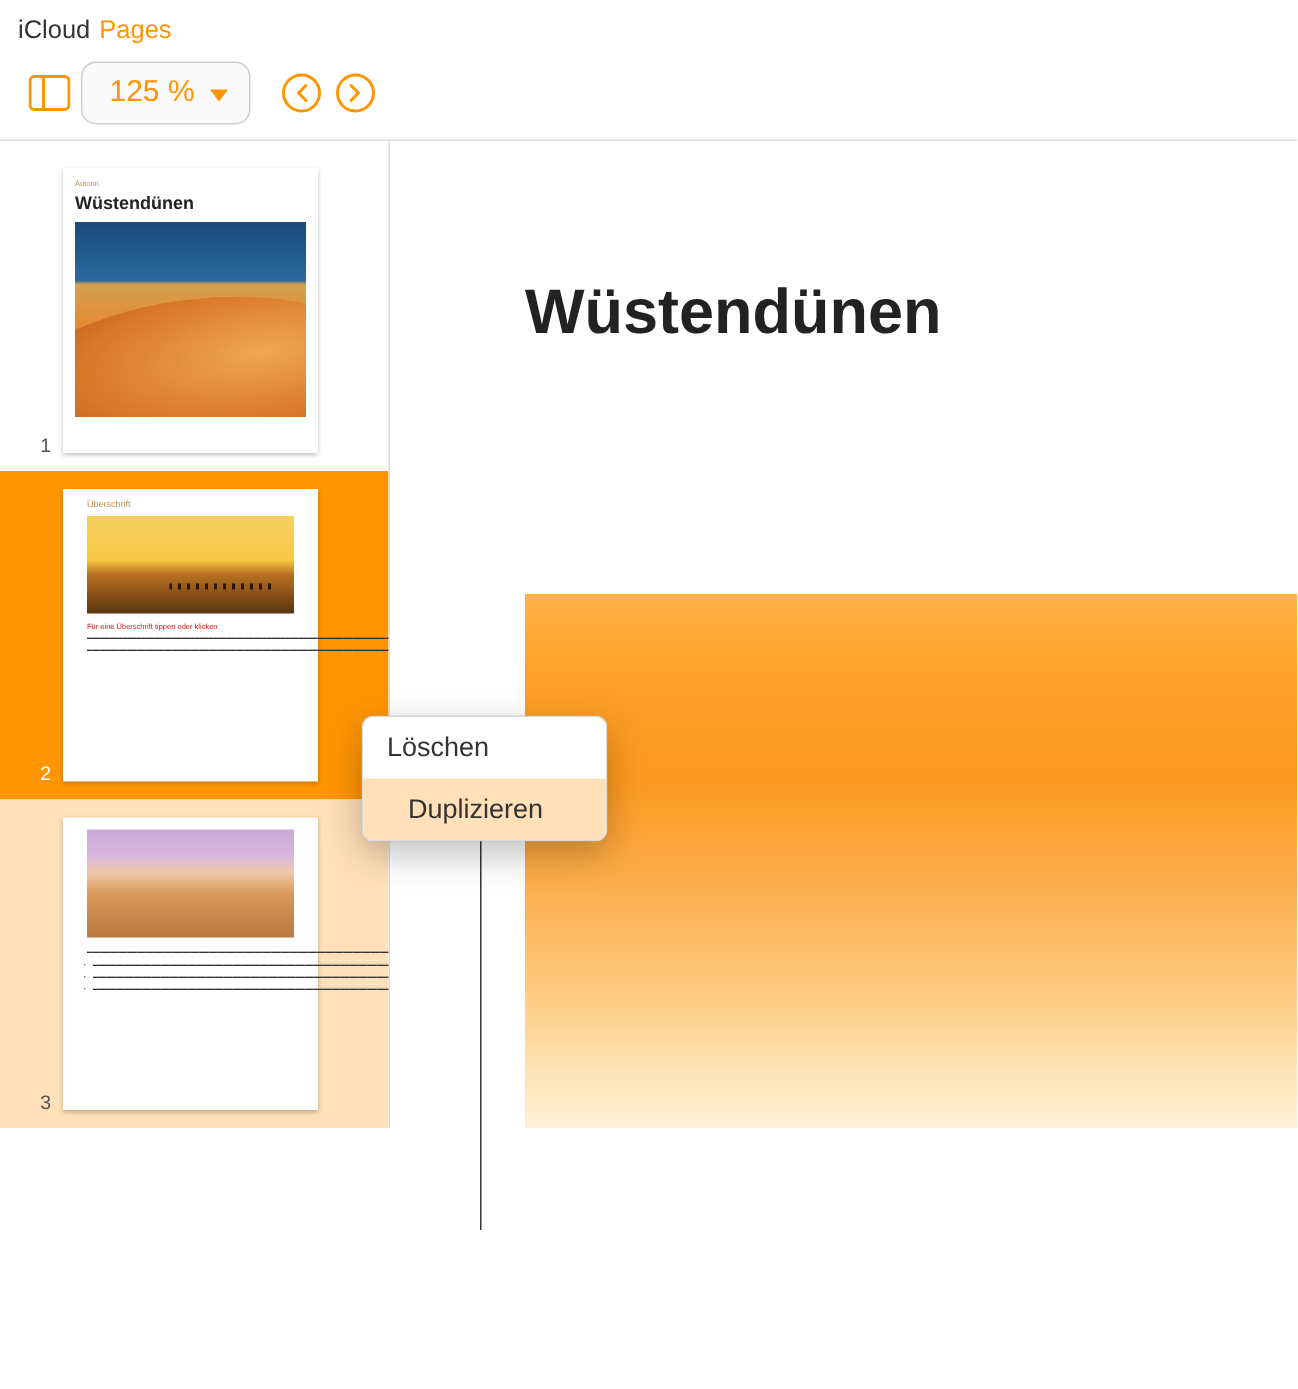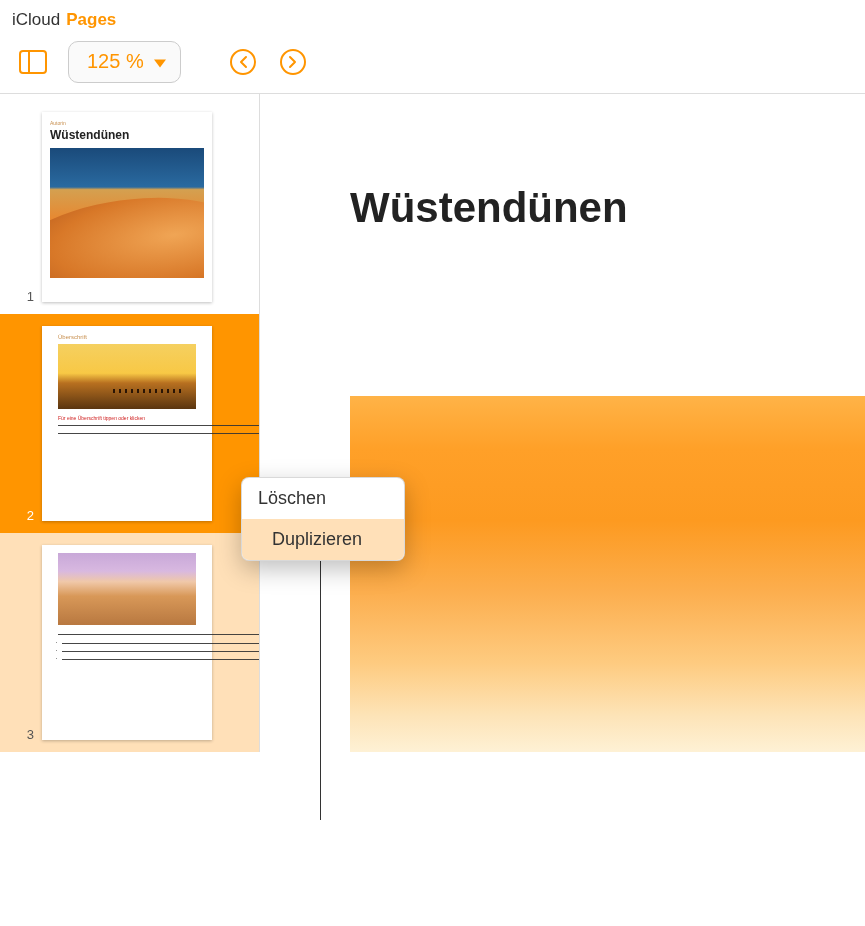--- a/index.html
+++ b/index.html
@@ -23,28 +23,27 @@
       gap: 6px;
     }
     .header .icloud {
       color: #333;
       font-size: 17px;
       font-weight: 400;
     }
     .header .pages {
       color: #ff9500;
       font-size: 17px;
-      font-weight: 700;
+      font-weight: 400;
     }
     .toolbar {
       height: 64px;
       padding: 12px 12px;
       display: flex;
       align-items: center;
-      gap: 14px;
       border-bottom: 1px solid #ddd;
     }
     .sidebar-toggle-btn {
       width: 42px;
       height: 42px;
       border: none;
       background: transparent;
       border-radius: 6px;
       display: flex;
       align-items: center;

